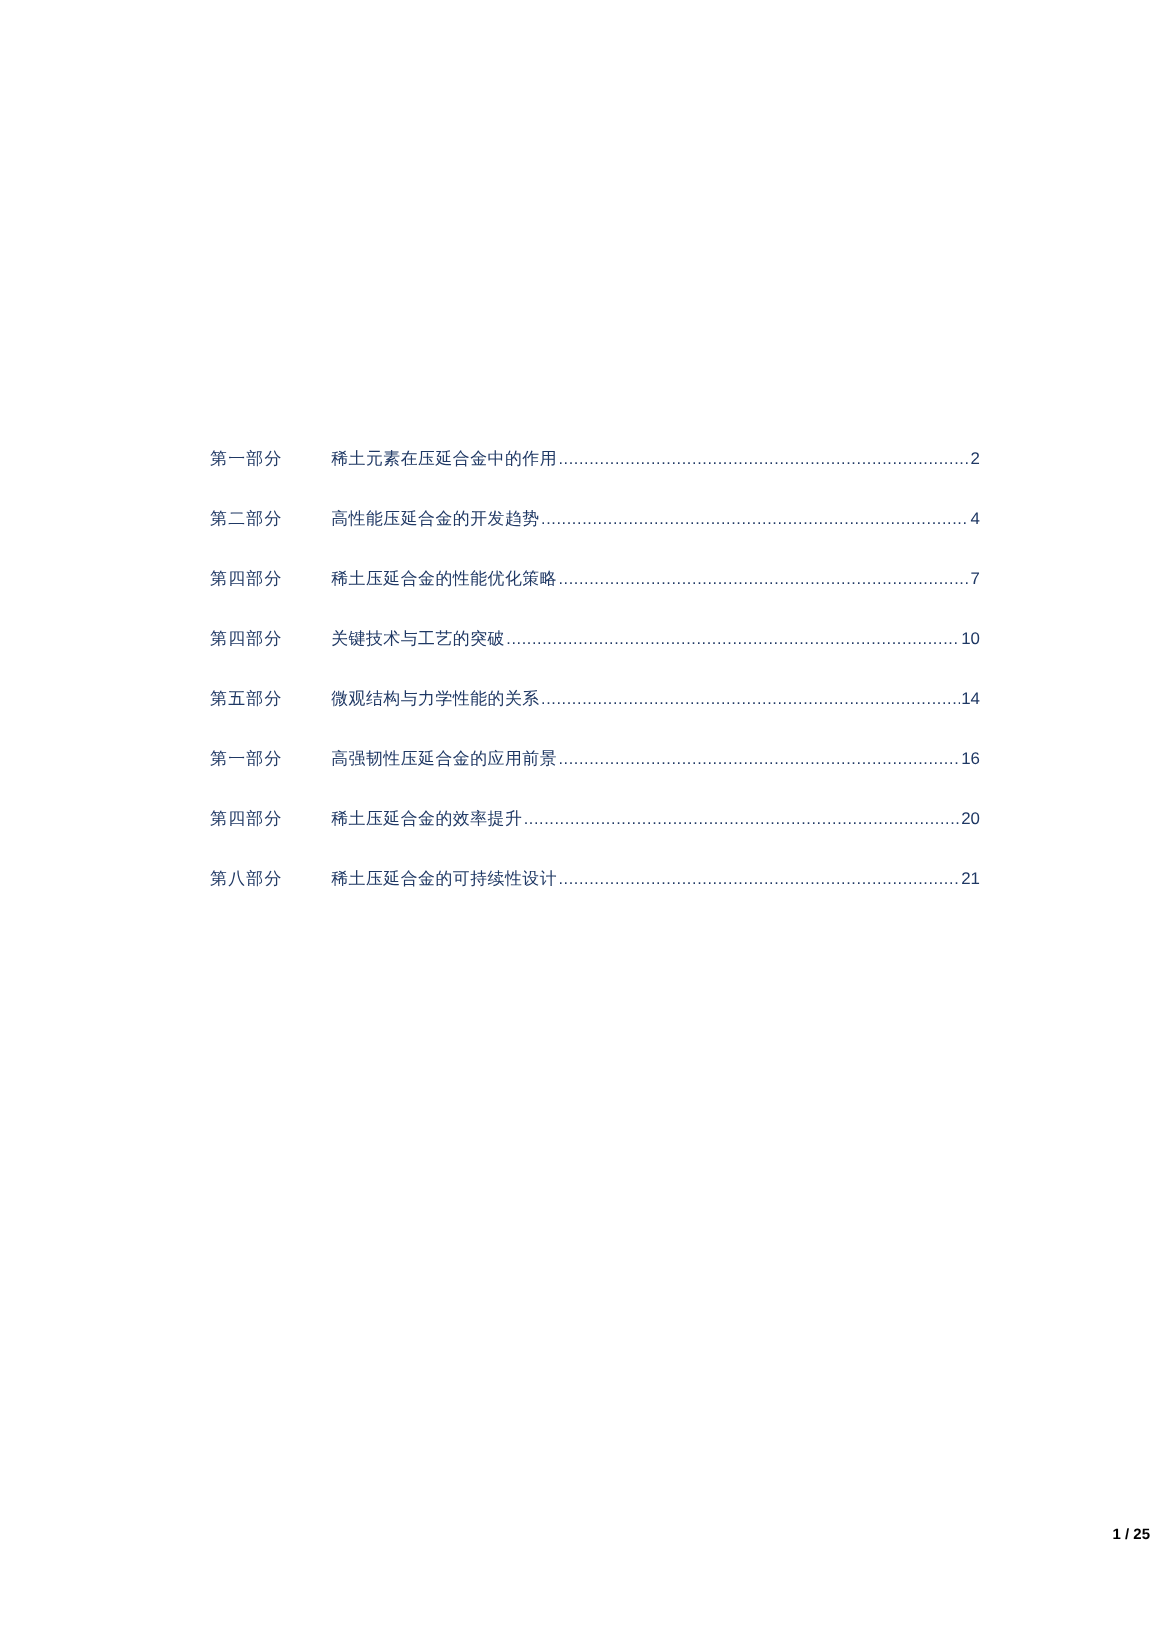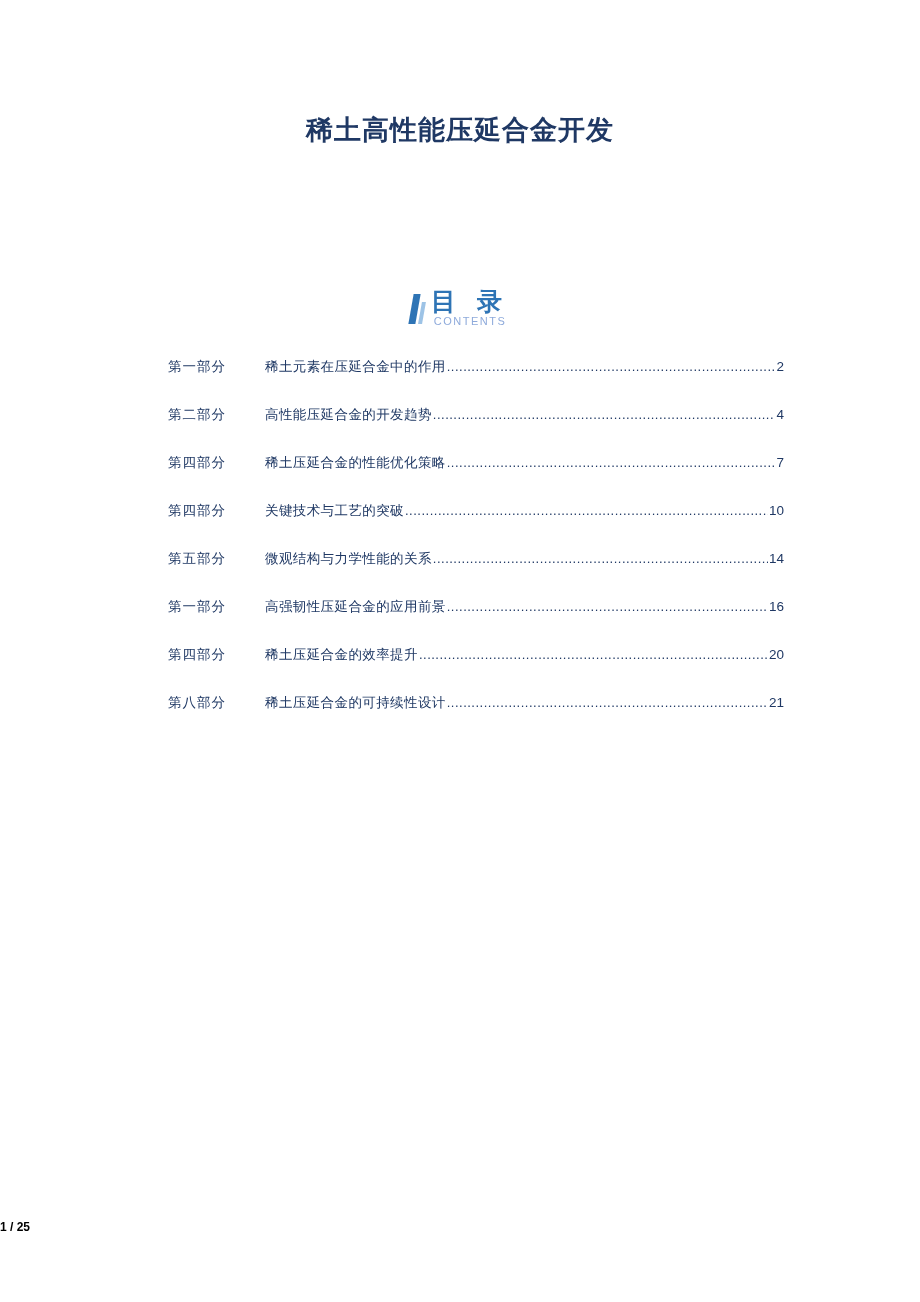--- a/index.html
+++ b/index.html
@@ -126,46 +126,33 @@
     flex: none;
     text-align: right;
     color: #1F3864;
     font-size: 13.5px;
   }
   .footer {
     position: absolute;
     bottom: 68px;
     left: 0;
     width: 920px;
-    text-align: left;
+    text-align: right;
     font-size: 12px;
     font-weight: bold;
     color: #000000;
     font-family: "Liberation Sans", sans-serif;
   }
 </style>
 </head>
 <body>
 
 <div class="page">
 
-  <div class="doc-title">稀土高性能压延合金开发</div>
-
-  <div class="toc-header">
-    <div class="toc-header-inner">
-      <div class="toc-bars">
-        <div class="toc-bar-1"></div>
-        <div class="toc-bar-2"></div>
-      </div>
-      <div class="toc-title-group">
-        <div class="toc-title">目 录</div>
-        <div class="toc-subtitle">CONTENTS</div>
-      </div>
-    </div>
-  </div>
+
 
   <div class="toc-list">
     <div class="toc-row">
       <span class="toc-part">第一部分</span>
       <span class="toc-label">稀土元素在压延合金中的作用</span>
       <span class="toc-dots">.....................................................................................................</span>
       <span class="toc-page">2</span>
     </div>
     <div class="toc-row">
       <span class="toc-part">第二部分</span>

